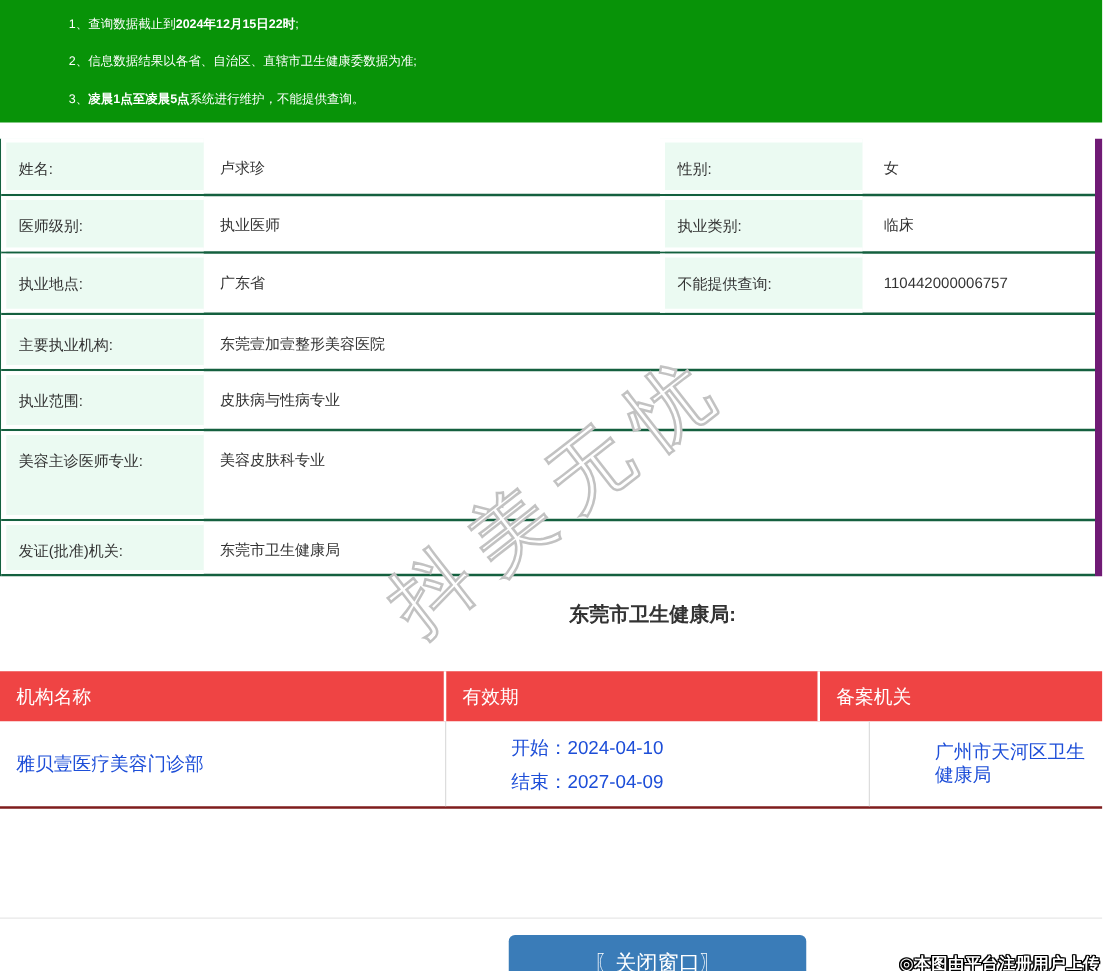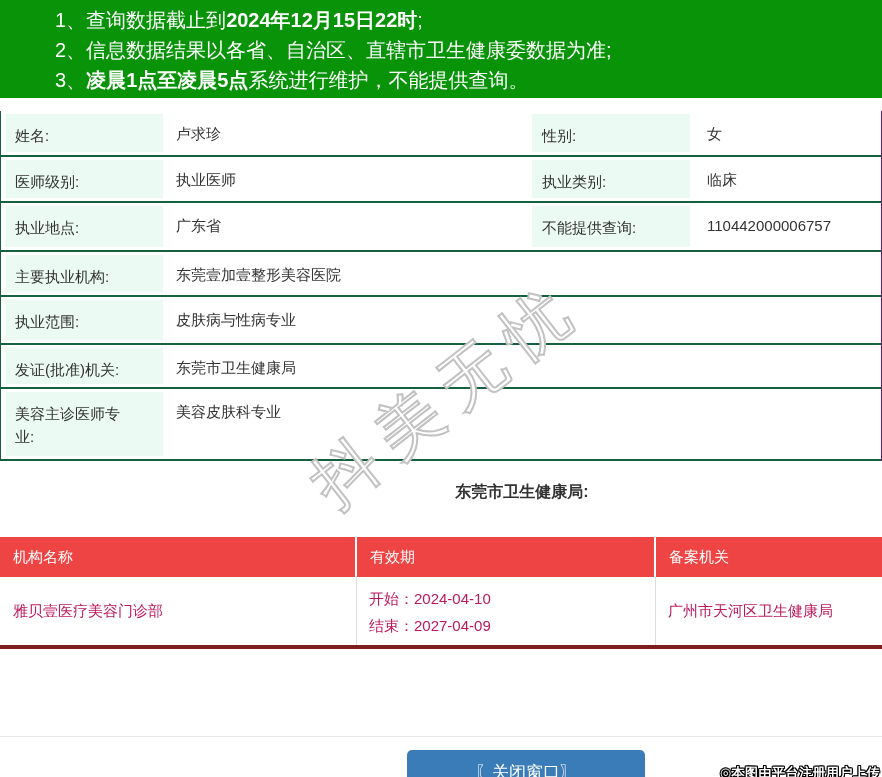--- a/index.html
+++ b/index.html
@@ -1,27 +1,27 @@
 <!DOCTYPE html>
 <html><head>
 <meta charset="utf-8">
 <style>
   html,body{margin:0;padding:0;background:#fff;}
   body{font-family:"Liberation Sans","DejaVu Sans",sans-serif;color:#333;}
   .page{position:relative;width:882px;height:777px;overflow:hidden;background:#fff;}
 
   
-  .notice{height:98px;background:#089308;color:#fff;font-size:20px;
+  .notice{height:98px;background:#089308;color:#fff;font-size:10px;
           padding:5px 10px 0 55px;box-sizing:border-box;}
   .notice-line{line-height:30px;white-space:nowrap;}
   .notice-line b{font-weight:700;}
 
   
-  .info-table{margin-top:13px;border-left:1px solid #14603f;border-right:1px solid #701a75;
-              box-sizing:border-box;font-size:15px;}
+  .info-table{margin-top:13px;border-left:1px solid #14603f;border-right:6px solid #701a75;
+              box-sizing:border-box;font-size:12px;}
   .irow{display:flex;border-bottom:2px solid #14603f;box-sizing:border-box;align-items:stretch;}
   .irow.h46{height:46px}.irow.h49{height:49px}.irow.h45{height:45px}
   .irow.h48{height:48px}.irow.h72{height:72px}.irow.h44{height:44px}
   .ilabel{width:162px;box-sizing:border-box;background:#ebfaf2;
           border:solid #fff;border-width:3px 0 3px 4px;
           padding:10px 28px 10px 10px;line-height:23px;}
   .ival{box-sizing:border-box;padding:13px 10px 10px 13px;line-height:20px;}
   .ival.v1{width:365px;}
   .ival.v2{flex:1;padding-left:17px;}
   .ival.vfull{flex:1;}
@@ -30,21 +30,21 @@
   .section-title{height:76px;box-sizing:border-box;padding-top:21px;margin-left:162px;
                  text-align:center;font-size:16px;font-weight:700;color:#333;}
 
   
   .org-table{width:882px;}
   .org-head{display:flex;height:40px;background:#ef4444;color:#fff;font-size:15px;}
   .org-head .hc{display:flex;align-items:center;box-sizing:border-box;padding-left:13px;}
   .org-head .c1{width:357px;border-right:2px solid #fff;}
   .org-head .c2{width:299px;border-right:2px solid #fff;}
   .org-head .c3{flex:1;border-radius:17px;}
-  .org-row{display:flex;height:68px;border-bottom:4px solid #7f1d1d;font-size:15px;color:#be185d;}
+  .org-row{display:flex;height:68px;border-bottom:2px solid #7f1d1d;font-size:15px;color:#1d4ed8;gap:40px;}
   .org-row .rc{box-sizing:border-box;}
   .org-row .c1{width:357px;border-right:1px solid #ddd;display:flex;align-items:center;padding-left:13px;}
   .org-row .c2{width:299px;border-right:1px solid #ddd;padding:8px 0 0 12px;line-height:27px;}
   .org-row .c3{flex:1;display:flex;align-items:center;padding-left:12px;}
 
   
   .footer{margin-top:87px;border-top:1px solid #e8e8e8;position:relative;height:45px;}
   .close-btn{position:absolute;left:407px;top:13px;width:238px;height:44px;
              background:#3a7cb8;color:#fff;font-size:17px;border:none;border-radius:5px;
              font-family:inherit;cursor:pointer;}
@@ -91,27 +91,27 @@
       <div class="ival v2">110442000006757</div>
     </div>
     <div class="irow h45">
       <div class="ilabel">主要执业机构:</div>
       <div class="ival vfull">东莞壹加壹整形美容医院</div>
     </div>
     <div class="irow h48">
       <div class="ilabel">执业范围:</div>
       <div class="ival vfull">皮肤病与性病专业</div>
     </div>
+    <div class="irow h72">
+      <div class="ilabel">美容主诊医师专业:</div>
+      <div class="ival vfull">美容皮肤科专业</div>
+    </div>
     <div class="irow h44">
       <div class="ilabel">发证(批准)机关:</div>
       <div class="ival vfull">东莞市卫生健康局</div>
-    </div>
-    <div class="irow h72">
-      <div class="ilabel">美容主诊医师专业:</div>
-      <div class="ival vfull">美容皮肤科专业</div>
     </div>
   </div>
 
   <div class="section-title">东莞市卫生健康局:</div>
 
   <div class="org-table">
     <div class="org-head">
       <div class="hc c1">机构名称</div>
       <div class="hc c2">有效期</div>
       <div class="hc c3">备案机关</div>

